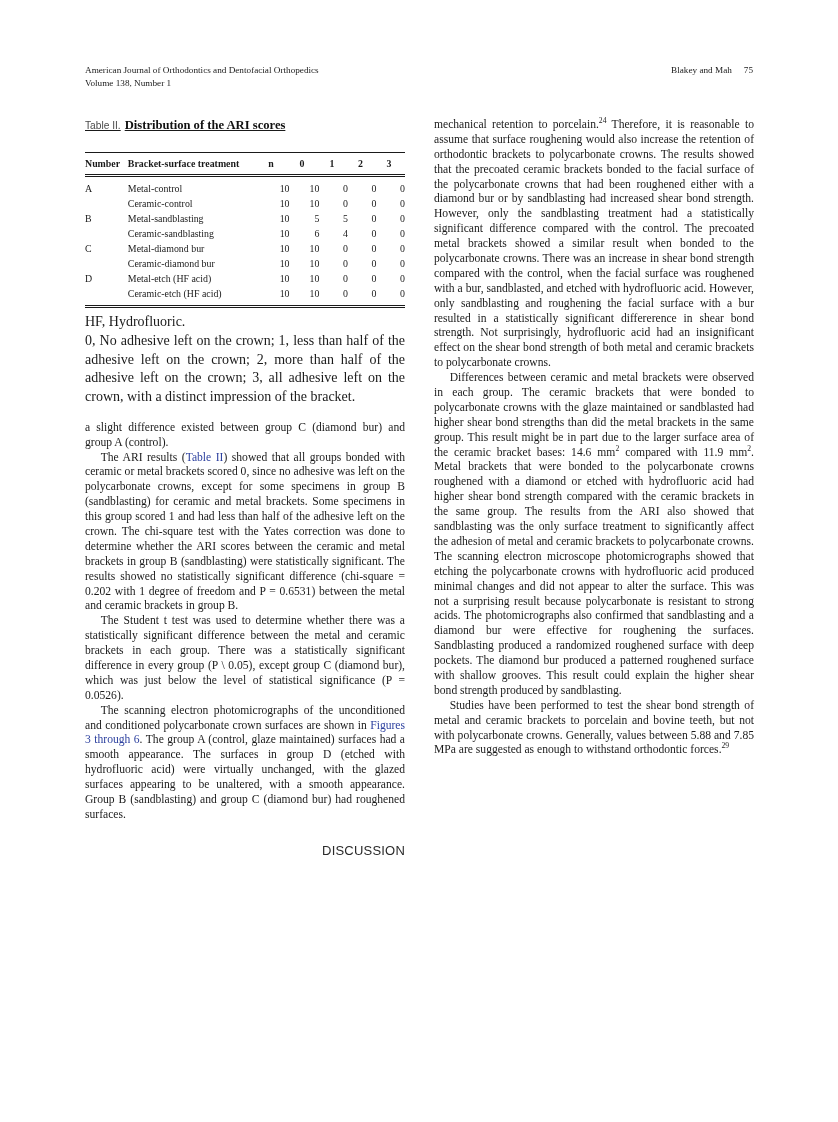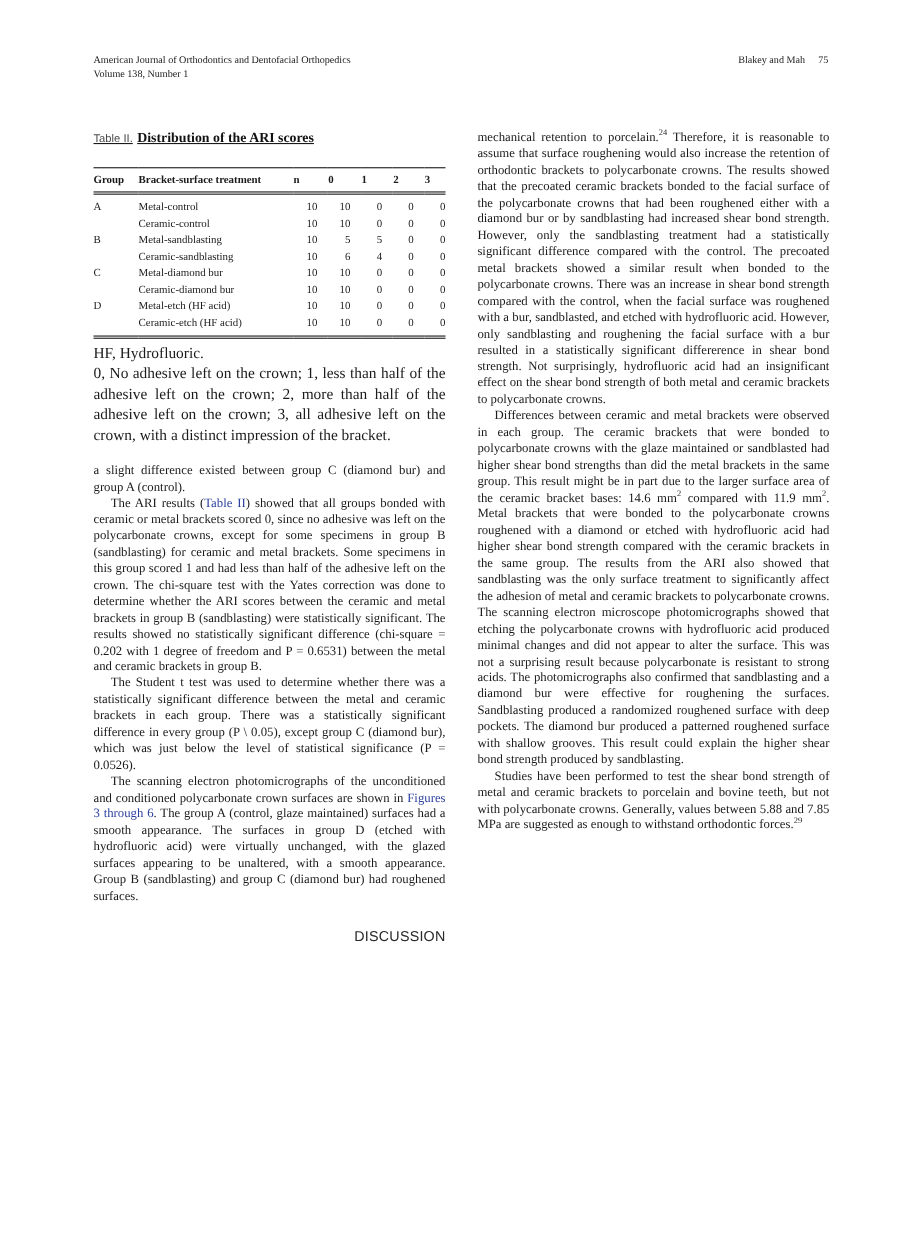--- a/index.html
+++ b/index.html
@@ -14,21 +14,21 @@
     background: #ffffff;
     overflow: hidden;
     font-family: "Liberation Serif", serif;
     color: #1a1a1a;
   }
 
   
   .runhead {
     position: absolute;
     left: 85px;
-    top: 48px;
+    top: 64px;
     width: 668px;
     display: flex;
     justify-content: space-between;
     align-items: flex-start;
     font-size: 9.2px;
     line-height: 1.45;
   }
   .runhead-left { text-align: left; }
   .runhead-right {
     text-align: right;
@@ -165,21 +165,21 @@
   <div class="col col-left">
 
     <div class="table-block">
       <div class="table-caption">
         <span class="tlabel">Table II.</span><span class="ttitle">Distribution of the ARI scores</span>
       </div>
 
       <table class="data">
         <thead>
           <tr class="rule-top">
-            <th class="c-group">Group</th>
+            <th class="c-group">Number</th>
             <th class="c-treat">Bracket-surface treatment</th>
             <th class="c-n">n</th>
             <th class="c-s">0</th>
             <th class="c-s">1</th>
             <th class="c-s">2</th>
             <th class="c-s last">3</th>
           </tr>
         </thead>
         <tbody class="rule-double-top rule-double-bottom">
           <tr>

